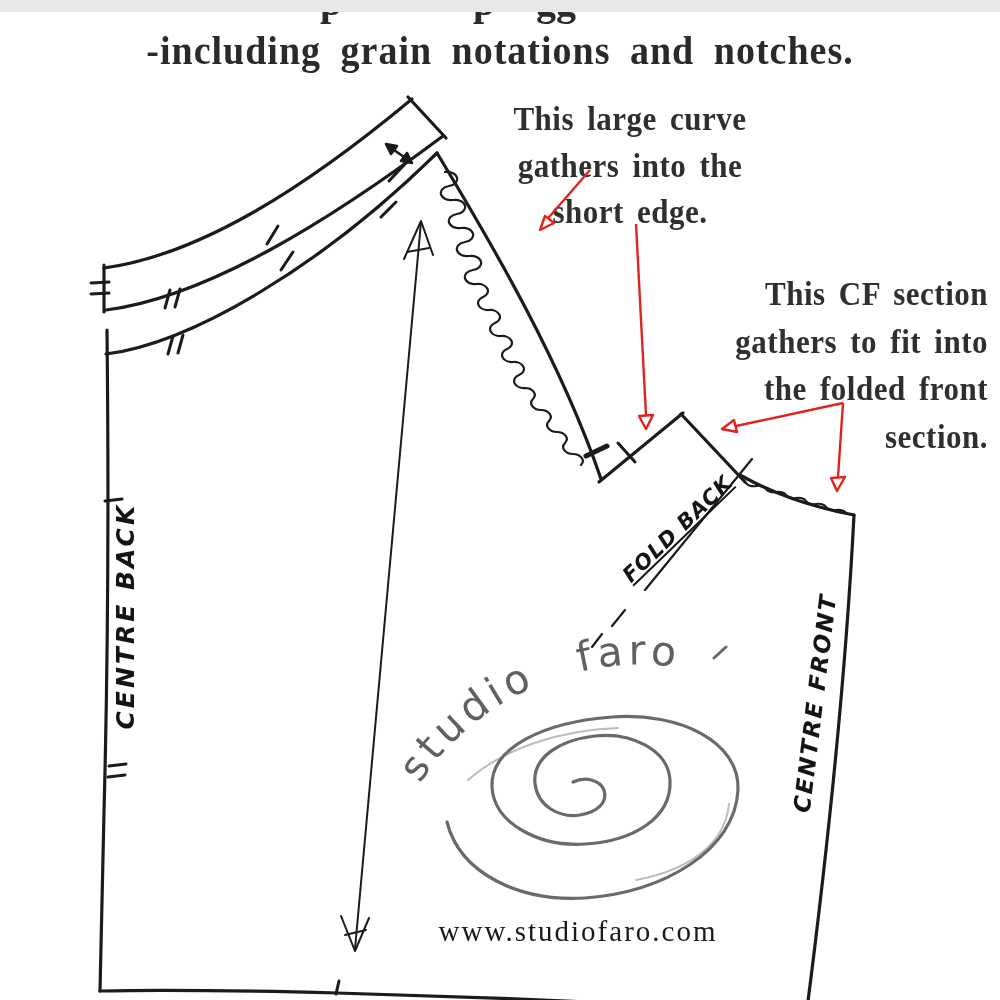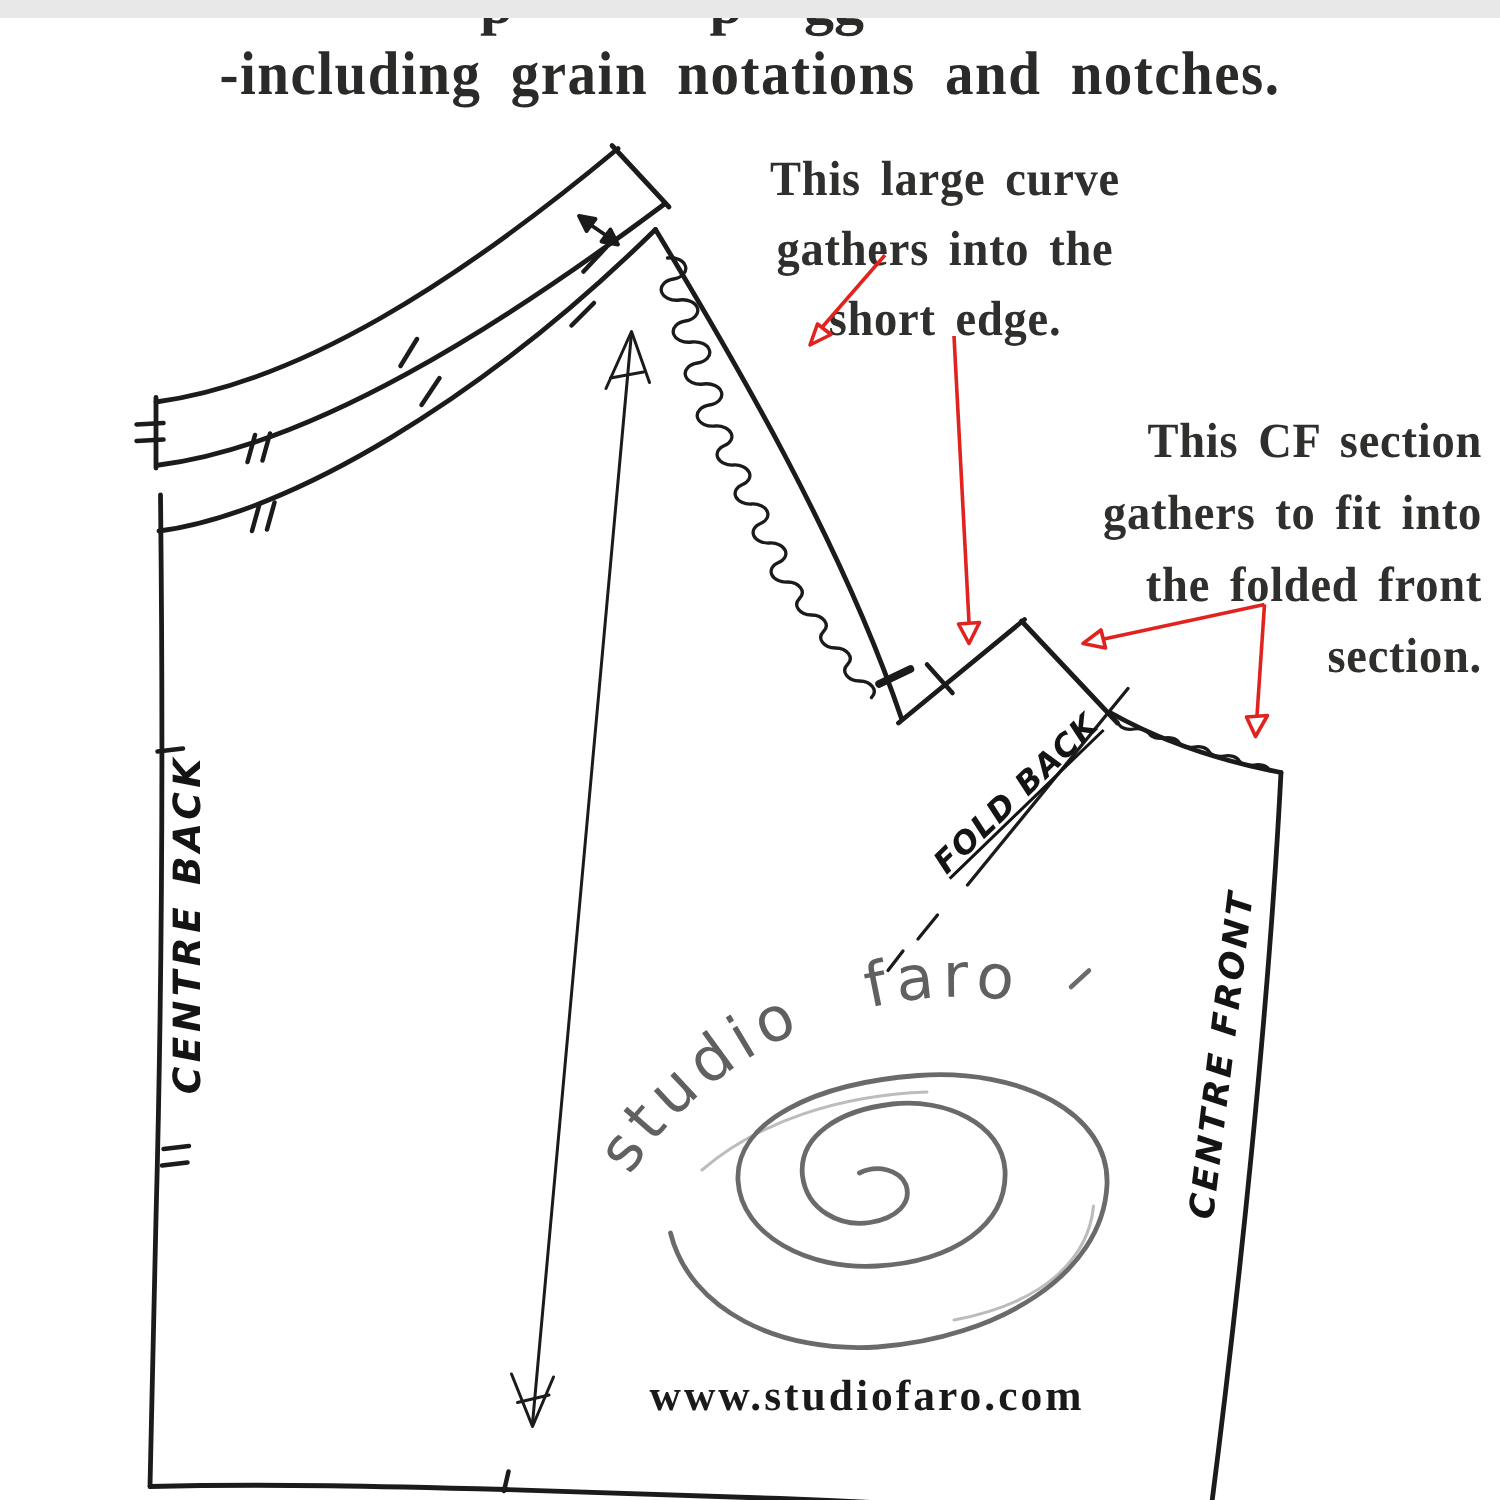--- a/index.html
+++ b/index.html
@@ -34,21 +34,21 @@
   .lbl-cb{top:592px;left:14px;width:222px;font-size:25px;letter-spacing:3px;
           transform:rotate(-90deg);transform-origin:center;text-align:center;}
   .lbl-cf{top:678px;left:703px;width:224px;font-size:23px;letter-spacing:2px;
           transform:rotate(-83deg);transform-origin:center;text-align:center;}
   .lbl-fb{top:505px;left:605px;width:145px;font-size:21px;letter-spacing:1px;
           transform:rotate(-44deg);transform-origin:center;text-align:center;
           text-decoration:underline;}
   
   .url{
     position:absolute;top:903px;left:378px;width:400px;text-align:center;
-    font-size:29px;font-weight:bold;letter-spacing:2px;color:#1a1a1a;
+    font-size:29px;font-weight:normal;letter-spacing:2px;color:#1a1a1a;
   }
   svg.draw{position:absolute;top:0;left:0;}
 </style>
 </head>
 <body>
 
 <div class="canvas">
 
   <div class="clip-line">
     <span class="frag-0">p</span>

